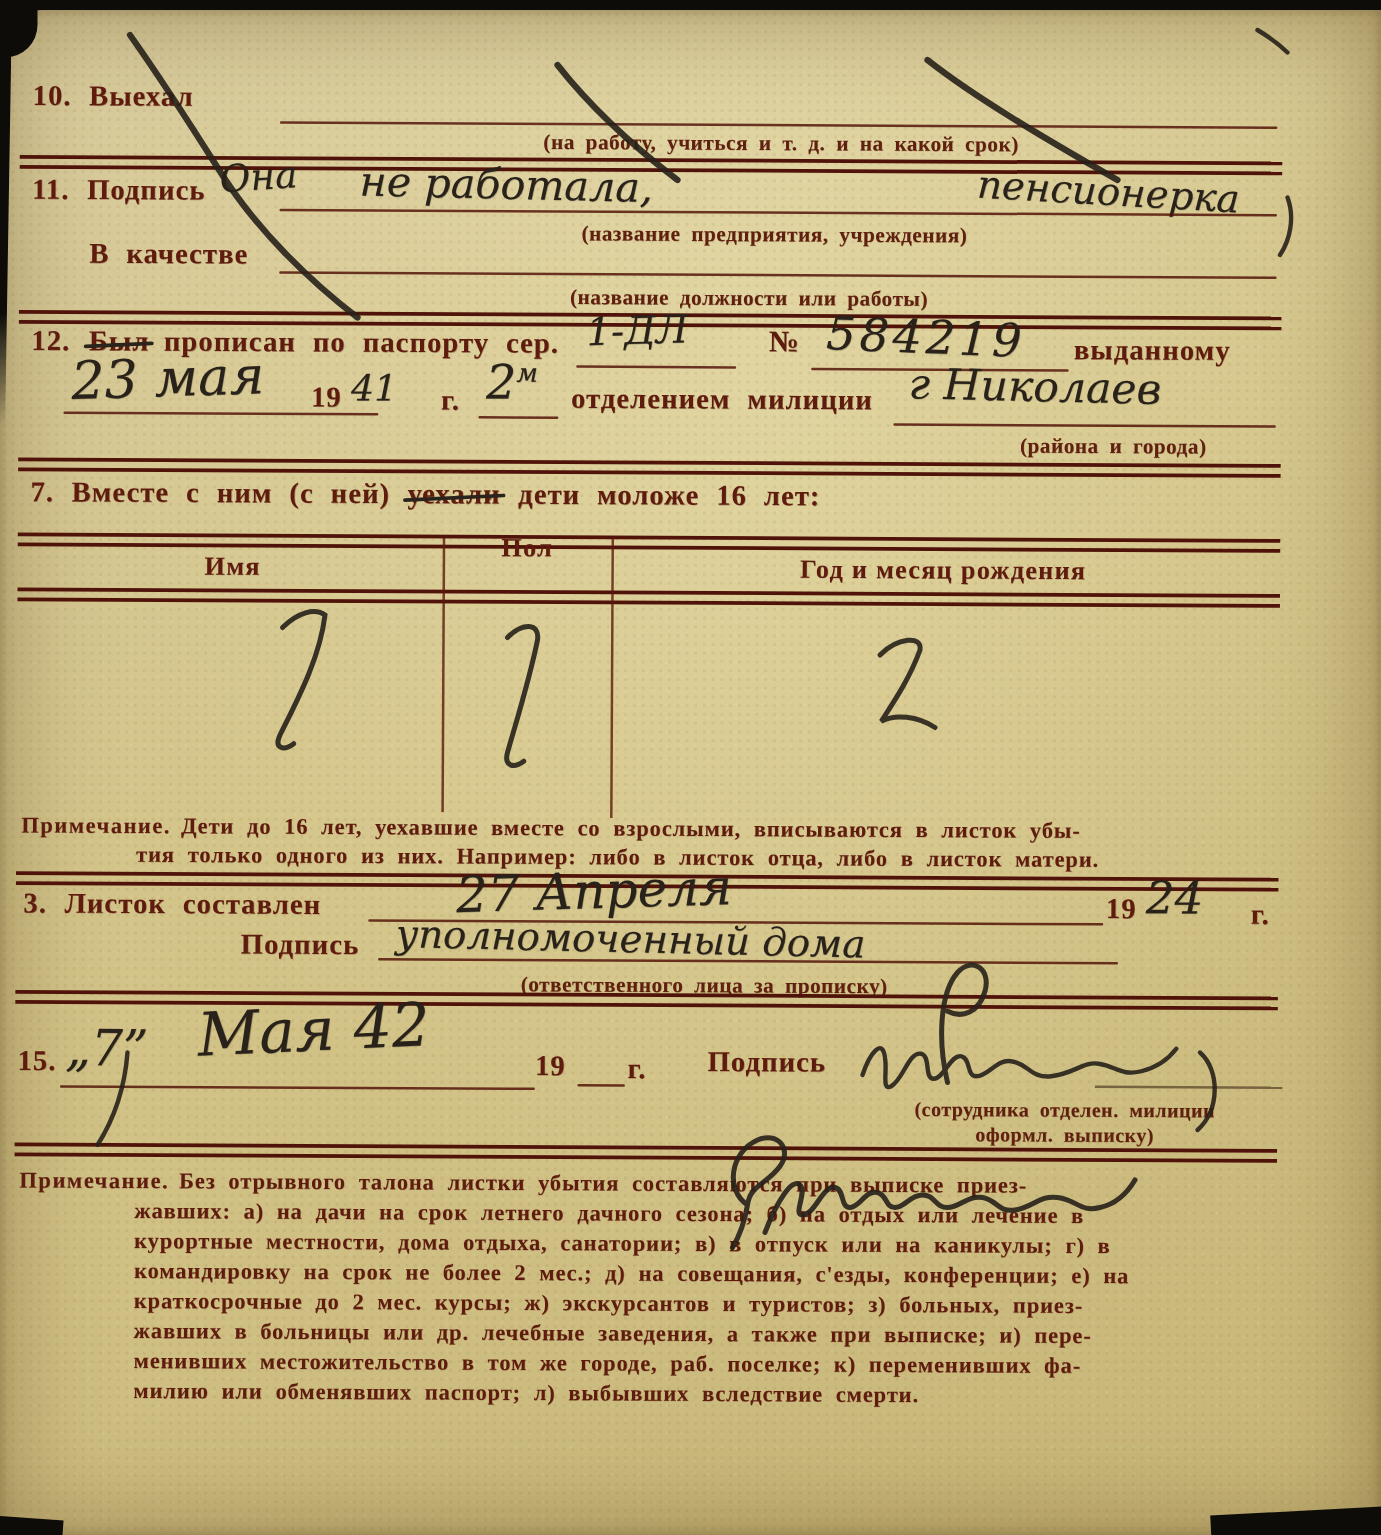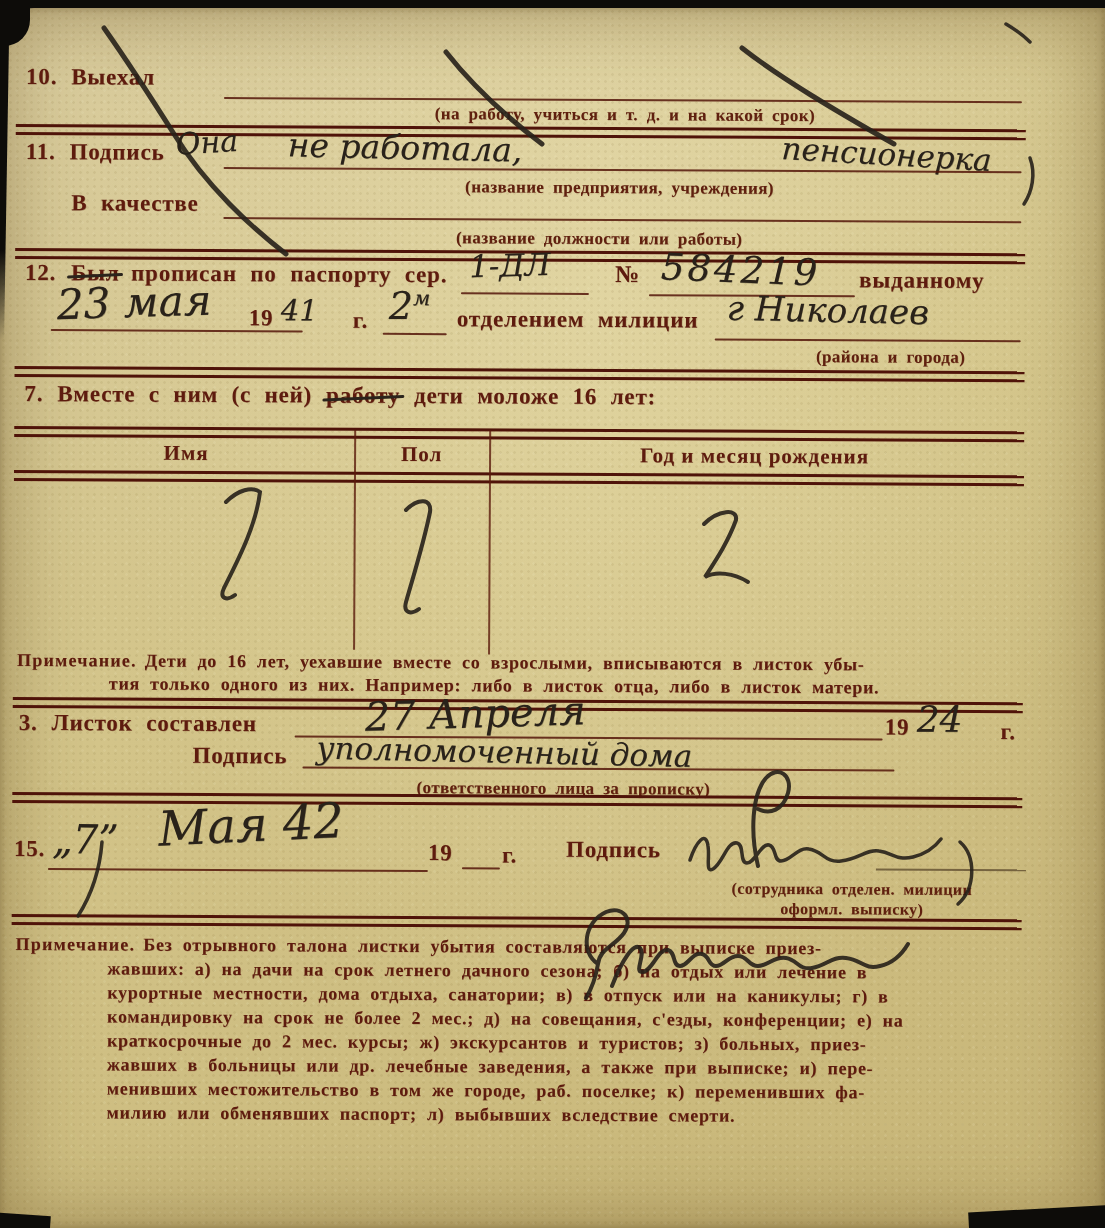--- a/index.html
+++ b/index.html
@@ -100,26 +100,26 @@
     <div class="ul" style="left:384px;top:331px;width:64px"></div>
     <div class="h" style="left:390px;top:282px;font-size:38px"><span>2</span><span class="sup">м</span></div>
     <div class="p" style="left:458px;top:304px">отделением милиции</div>
     <div class="ul" style="left:716px;top:335px;width:306px"></div>
     <div class="h" style="left:728px;top:284px;font-size:34px;transform:rotate(1deg)">г Николаев</div>
     <div class="hint" style="left:782px;top:343px;width:220px">(района и города)</div>
 
     <div class="r2" style="top:366px"></div>
 
     <div class="p" style="left:26px;top:381px">
-      <span>7.</span><span class="ml">Вместе с ним (с ней)</span><span class="ml struck">работу</span><span class="ml">дети моложе 16 лет:</span>
+      <span>7.</span><span class="ml">Вместе с ним (с ней)</span><span class="ml struck">уехали</span><span class="ml">дети моложе 16 лет:</span>
     </div>
 
     <div class="r2" style="top:426px"></div>
     <div class="th" style="left:20px;top:440px;width:336px">Имя</div>
-    <div class="th" style="left:356px;top:440px;width:135px">Пол</div>
+    <div class="th" style="left:356px;top:424px;width:135px">Пол</div>
     <div class="th" style="left:491px;top:440px;width:531px">Год и месяц рождения</div>
     <div class="r2" style="top:470px"></div>
     <div class="vl" style="left:356px;top:428px;height:220px"></div>
     <div class="vl" style="left:491px;top:428px;height:224px"></div>
 
     <div class="note" style="left:20px;top:650px">
       <span style="letter-spacing:1.2px">Примечание.</span><span style="margin-left:8px">Дети до 16 лет, уехавшие вместе со взрослыми, вписываются в листок убы-</span>
     </div>
     <div class="note" style="left:112px;top:673px">тия только одного из них. Например: либо в листок отца, либо в листок матери.</div>
 

